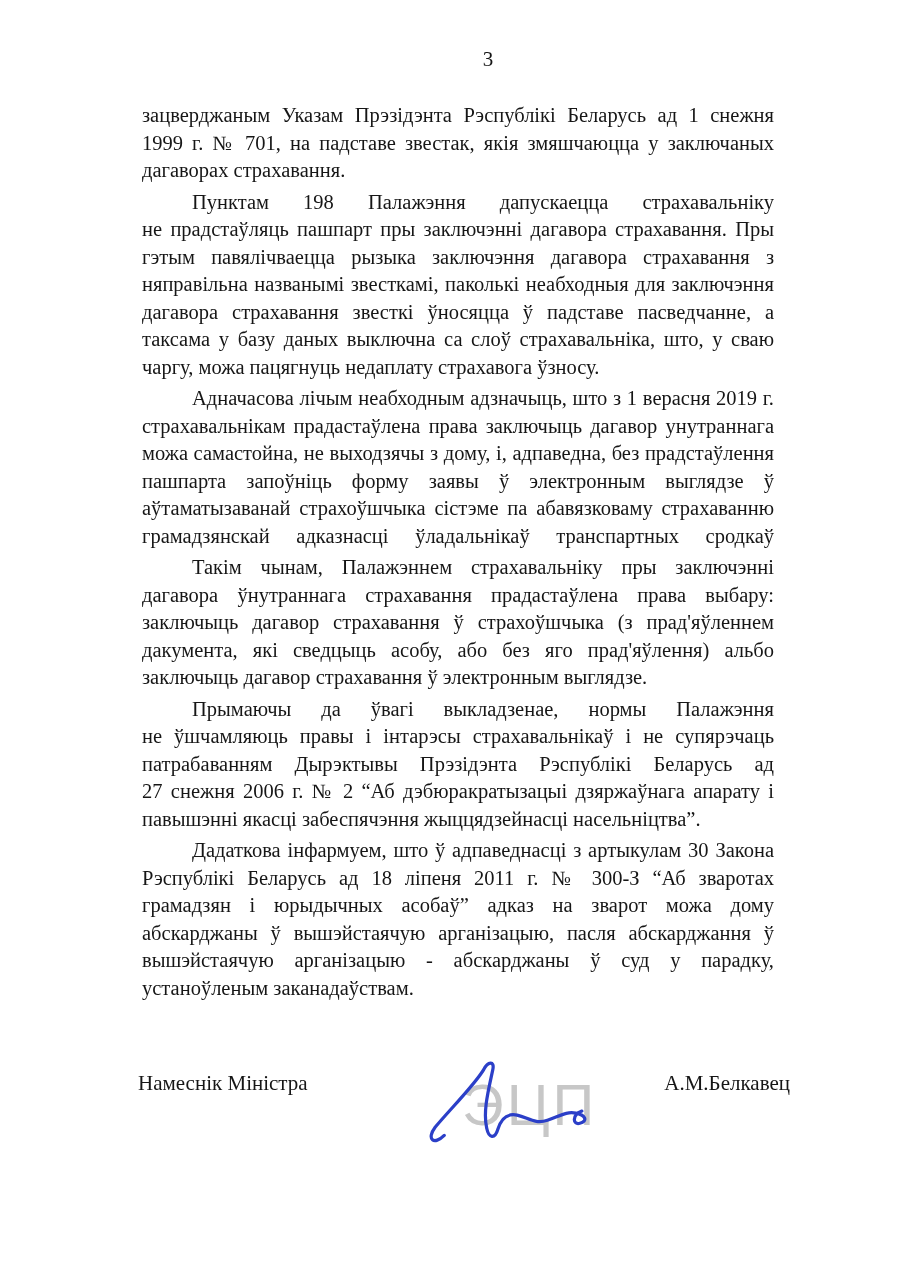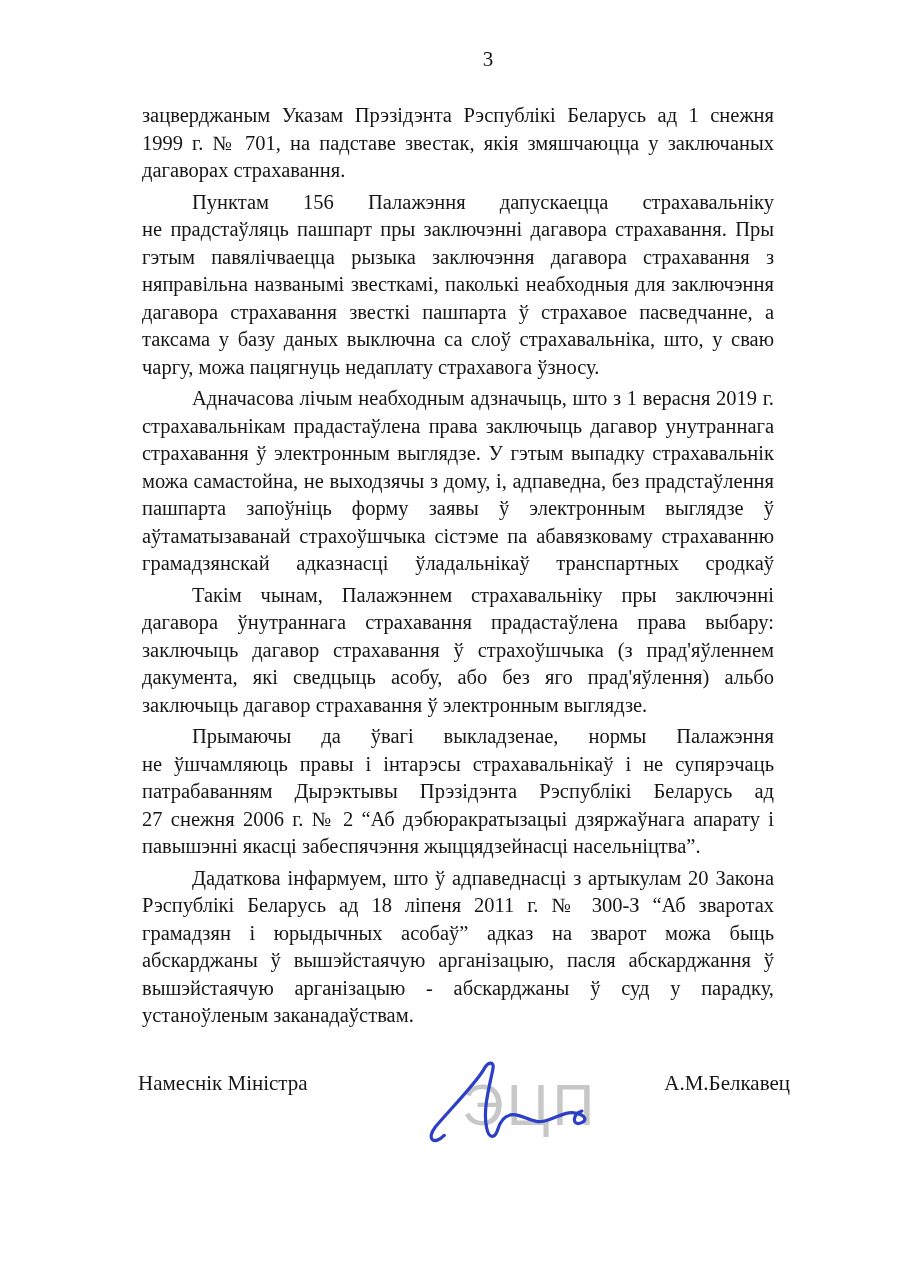--- a/index.html
+++ b/index.html
@@ -77,55 +77,54 @@
 
 <div class="page-number">3</div>
 
 <main class="content" id="paragraphs">
     <div class="paragraph">
       <div class="line">зацверджаным Указам Прэзідэнта Рэспублікі Беларусь ад 1 снежня</div>
       <div class="line">1999 г. № 701, на падставе звестак, якія змяшчаюцца у заключаных</div>
       <div class="line last">дагаворах страхавання.</div>
     </div>
     <div class="paragraph">
-      <div class="line first">Пунктам 156 Палажэння дапускаецца страхавальніку</div>
+      <div class="line first">Пунктам 198 Палажэння дапускаецца страхавальніку</div>
       <div class="line">не прадстаўляць пашпарт пры заключэнні дагавора страхавання. Пры</div>
       <div class="line">гэтым павялічваецца рызыка заключэння дагавора страхавання з</div>
       <div class="line">няправільна названымі звесткамі, паколькі неабходныя для заключэння</div>
-      <div class="line">дагавора страхавання звесткі пашпарта ў страхавое пасведчанне, а</div>
+      <div class="line">дагавора страхавання звесткі ўносяцца ў падставе пасведчанне, а</div>
       <div class="line">таксама у базу даных выключна са слоў страхавальніка, што, у сваю</div>
       <div class="line last">чаргу, можа пацягнуць недаплату страхавога ўзносу.</div>
     </div>
     <div class="paragraph">
       <div class="line first">Адначасова лічым неабходным адзначыць, што з 1 верасня 2019 г.</div>
       <div class="line">страхавальнікам прадастаўлена права заключыць дагавор унутраннага</div>
-      <div class="line">страхавання ў электронным выглядзе. У гэтым выпадку страхавальнік</div>
       <div class="line">можа самастойна, не выходзячы з дому, і, адпаведна, без прадстаўлення</div>
       <div class="line">пашпарта запоўніць форму заявы ў электронным выглядзе ў</div>
       <div class="line">аўтаматызаванай страхоўшчыка сістэме па абавязковаму страхаванню</div>
       <div class="line">грамадзянскай адказнасці ўладальнікаў транспартных сродкаў</div>
     </div>
     <div class="paragraph">
       <div class="line first">Такім чынам, Палажэннем страхавальніку пры заключэнні</div>
       <div class="line">дагавора ўнутраннага страхавання прадастаўлена права выбару:</div>
       <div class="line">заключыць дагавор страхавання ў страхоўшчыка (з прад'яўленнем</div>
       <div class="line">дакумента, які сведцыць асобу, або без яго прад'яўлення) альбо</div>
       <div class="line last">заключыць дагавор страхавання ў электронным выглядзе.</div>
     </div>
     <div class="paragraph">
       <div class="line first">Прымаючы да ўвагі выкладзенае, нормы Палажэння</div>
       <div class="line">не ўшчамляюць правы і інтарэсы страхавальнікаў і не супярэчаць</div>
       <div class="line">патрабаванням Дырэктывы Прэзідэнта Рэспублікі Беларусь ад</div>
       <div class="line">27 снежня 2006 г. № 2 “Аб дэбюракратызацыі дзяржаўнага апарату і</div>
       <div class="line last">павышэнні якасці забеспячэння жыццядзейнасці насельніцтва”.</div>
     </div>
     <div class="paragraph">
-      <div class="line first">Дадаткова інфармуем, што ў адпаведнасці з артыкулам 20 Закона</div>
+      <div class="line first">Дадаткова інфармуем, што ў адпаведнасці з артыкулам 30 Закона</div>
       <div class="line">Рэспублікі Беларусь ад 18 ліпеня 2011 г. № 300-З “Аб зваротах</div>
-      <div class="line">грамадзян і юрыдычных асобаў” адказ на зварот можа быць</div>
+      <div class="line">грамадзян і юрыдычных асобаў” адказ на зварот можа дому</div>
       <div class="line">абскарджаны ў вышэйстаячую арганізацыю, пасля абскарджання ў</div>
       <div class="line">вышэйстаячую арганізацыю - абскарджаны ў суд у парадку,</div>
       <div class="line last">устаноўленым заканадаўствам.</div>
     </div>
   </main>
 
 <div class="sig-row">
   <span>Намеснік Міністра</span>
   <span>А.М.Белкавец</span>
 </div>

